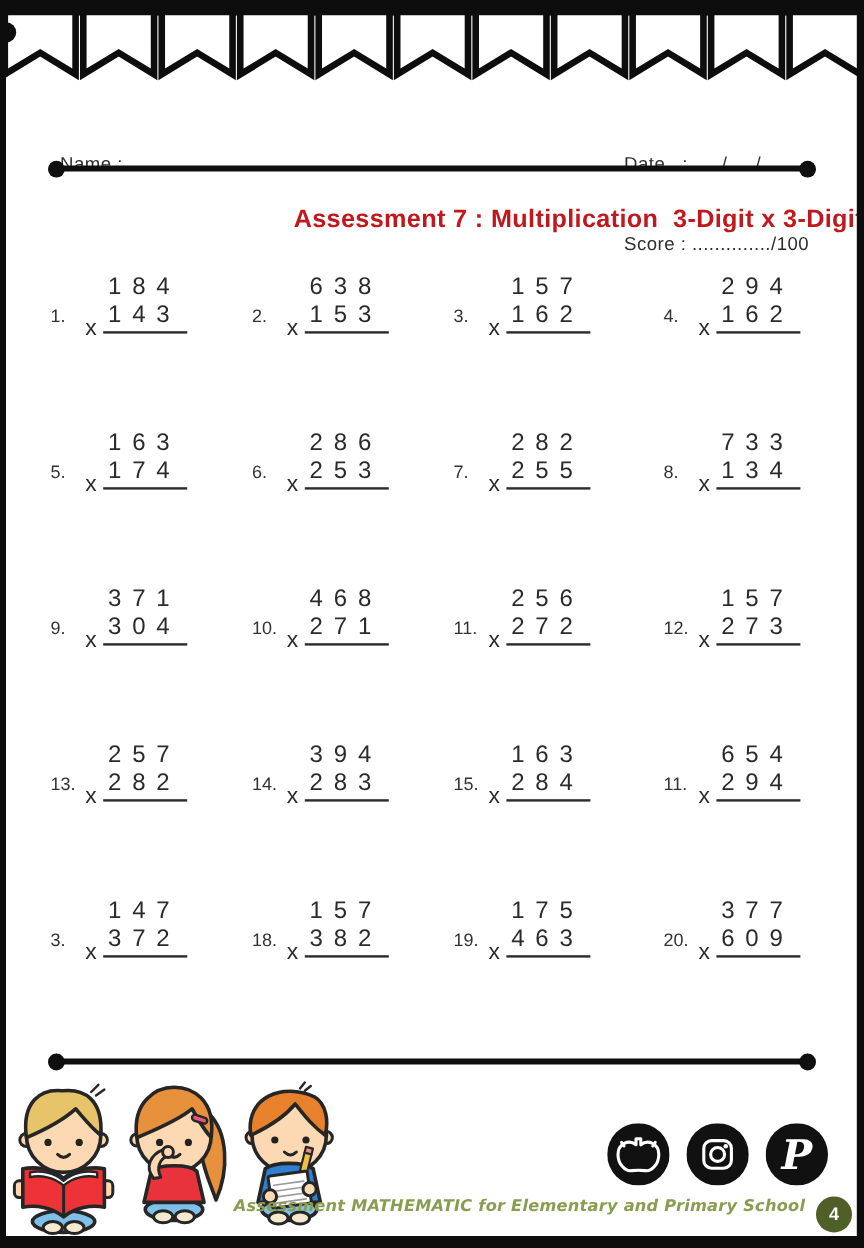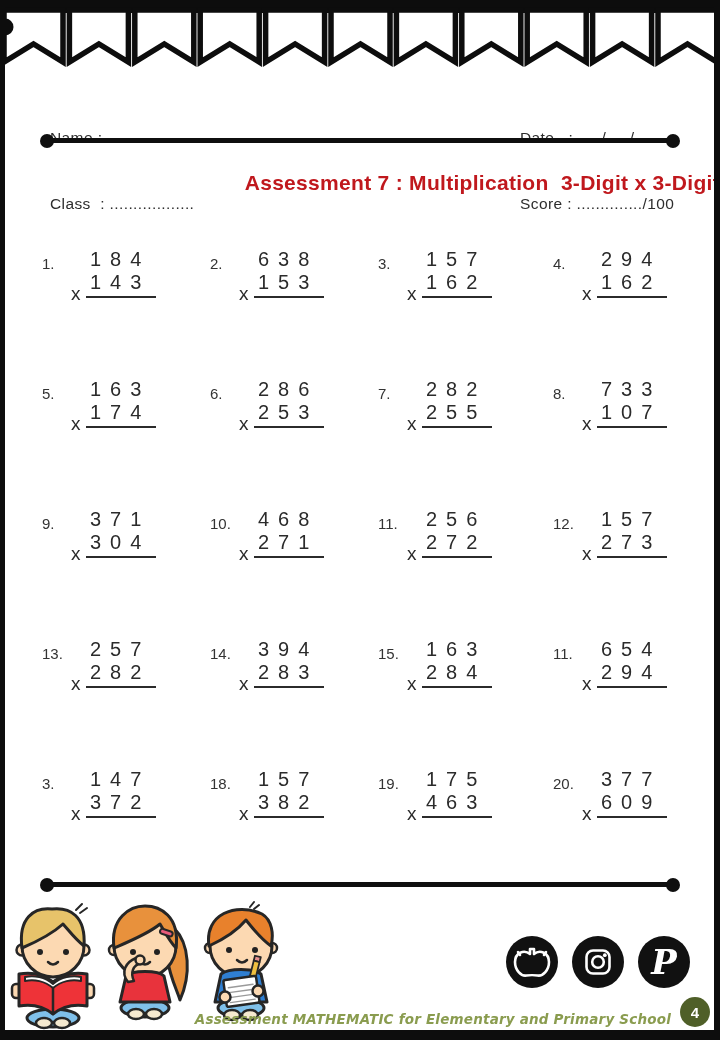--- a/index.html
+++ b/index.html
@@ -25,34 +25,34 @@
   #page-title {
     position:absolute; top:171px; left:0; width:100%; text-align:right;
     color:#c0181d; font-size:21px; font-weight:bold; letter-spacing:.3px; white-space:pre;
   }
   #problems-grid {
     position:absolute; top:228px; left:0; width:714px; padding-left:42px; box-sizing:border-box;
     display:grid; grid-template-columns:168px 168px 175px 1fr; grid-auto-rows:130px;
   }
   .prob { position:relative; }
   .pnum { position:absolute; left:0; top:27px; font-size:15px; color:#333; }
-  .work { position:relative; display:inline-block; margin-left:44px;margin-top:20px; }
+  .work { position:relative; display:inline-block; margin-left:44px; }
   .num {
     font-size:20px; line-height:23px; letter-spacing:9px; color:#2b2b2b;
     padding-left:4px; padding-right:2px; white-space:pre;
   }
   .bot { border-bottom:2.5px solid #2b2b2b; padding-bottom:2px; }
   .xsign { position:absolute; left:-15px; top:35px; font-size:19px; color:#2b2b2b; }
   .answer-space { height:36px; min-width:70px; }
   #kids { position:absolute; left:4px; top:900px; z-index:10; }
   #social-icons { position:absolute; left:506px; top:936px; display:flex; gap:14px; z-index:10; }
   .social { width:52px; height:52px; cursor:pointer; }
   #footer-row {
     position:absolute; top:997px; left:0; right:10px; display:flex;
-    justify-content:flex-end; align-items:flex-end; gap:9px; z-index:40;
+    justify-content:flex-end; align-items:flex-start; gap:9px; z-index:40;
   }
   #footer-text {
     color:#8a9c4f; font-size:13.5px; font-style:italic; font-weight:bold;
     font-family:"DejaVu Sans", sans-serif; letter-spacing:.2px;
   }
   #page-circle {
     width:30px; height:30px; border-radius:50%; background:#4f5f28; color:#fff;
     display:flex; align-items:center; justify-content:center; font-size:15px; font-weight:bold;
   }
 </style>
@@ -74,21 +74,20 @@
       <polygon points="461.80000000000007,10 520.8000000000001,10 520.8000000000001,62 491.30000000000007,44 461.80000000000007,62"></polygon>
       <polygon points="527.2,10 586.2,10 586.2,62 556.7,44 527.2,62"></polygon>
       <polygon points="592.6,10 651.6,10 651.6,62 622.1,44 592.6,62"></polygon>
       <polygon points="658,10 717,10 717,62 687.5,44 658,62"></polygon>
     </g>
   <circle cx="5" cy="27" r="8.5" fill="#0d0d0d"></circle>
 </svg>
 
 <div class="header-fields" id="name-class">
   <div>Name : ..................</div>
-  <div>Class  : ..................</div>
 </div>
 <div class="header-fields" id="date-score">
   <div>Date   : ...../...../......</div>
   <div>Score : ............../100</div>
 </div>
 
 <div class="rule" id="rule-top"></div>
 
 <div id="page-title">Assessment 7 : Multiplication  3-Digit x 3-Digit</div>
 
@@ -160,21 +159,21 @@
       <div class="num bot">255</div>
       <span class="xsign">x</span>
       <div class="answer-space"></div>
     </div>
   </div>
 
   <div class="prob">
     <span class="pnum">8.</span>
     <div class="work">
       <div class="num top">733</div>
-      <div class="num bot">107</div>
+      <div class="num bot">134</div>
       <span class="xsign">x</span>
       <div class="answer-space"></div>
     </div>
   </div>
 
   <div class="prob">
     <span class="pnum">9.</span>
     <div class="work">
       <div class="num top">371</div>
       <div class="num bot">304</div>

